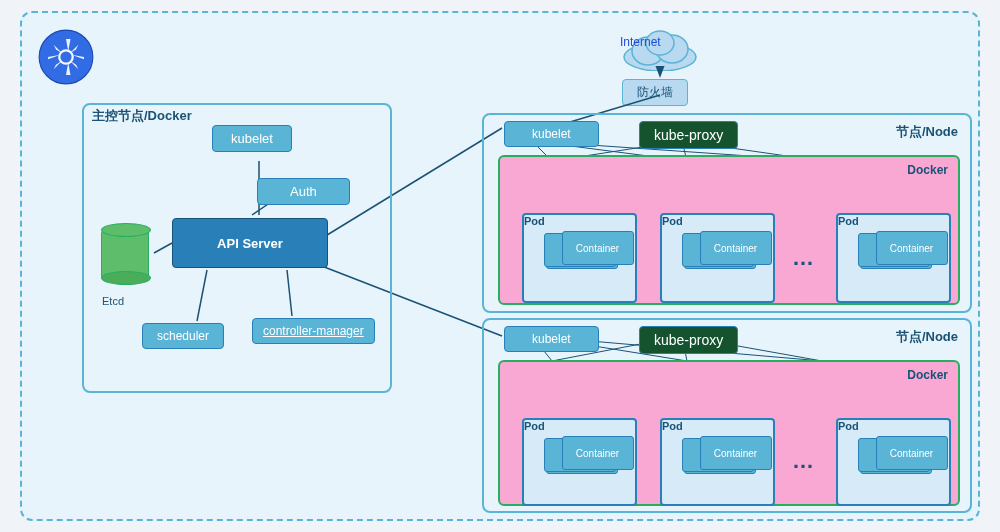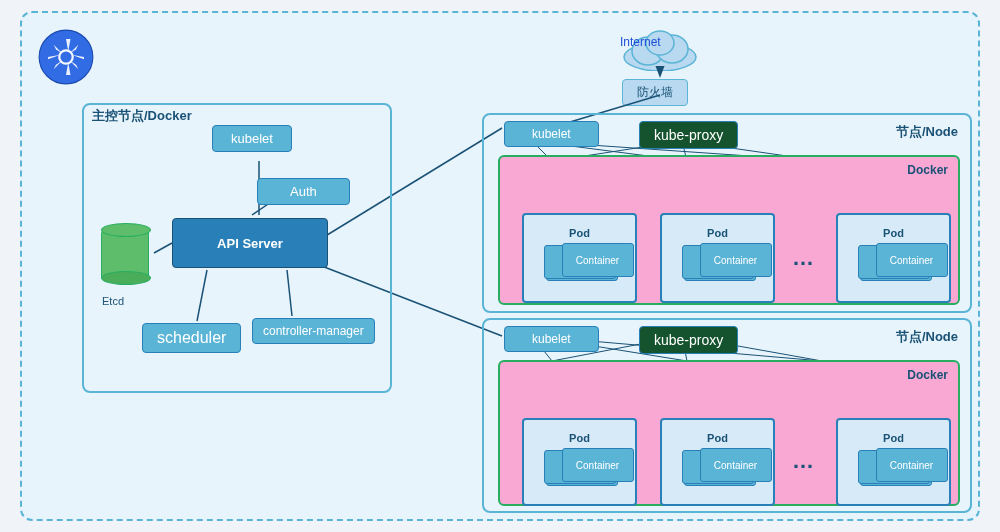--- a/index.html
+++ b/index.html
@@ -162,35 +162,36 @@
     }
     
     .scheduler-box {
       position: absolute;
       top: 310px;
       left: 120px;
       background: #5ab4d6;
       border: 1.5px solid #2980b9;
       border-radius: 4px;
       padding: 5px 14px;
-      font-size: 16px;
+      font-size: 12px;
       color: white;
     }
     
     .controller-box {
       position: absolute;
       top: 305px;
       left: 230px;
       background: #5ab4d6;
       border: 1.5px solid #2980b9;
       border-radius: 4px;
       padding: 5px 10px;
       font-size: 12px;
       color: white;
       text-align: center;
+      text-decoration: underline;
     }
     
     .node-box {
       position: absolute;
       border: 2px solid #5ab4d6;
       border-radius: 8px;
       background: transparent;
     }
     .node-box-1 {
       top: 100px;
@@ -247,23 +248,23 @@
       color: #1a5276;
     }
     
     .pod-box {
       position: absolute;
       border: 2px solid #2980b9;
       border-radius: 4px;
       background: #d6eaf8;
       display: flex;
       flex-direction: column;
-      align-items: center;
+      align-items: flex-start;
       justify-content: flex-start;
-      padding-top: 12px;
+      padding-top: 0;
     }
     .pod-label {
       font-size: 11px;
       color: #1a5276;
       font-weight: bold;
     }
     
     .arrows-svg {
       position: absolute;
       top: 0; left: 0;

